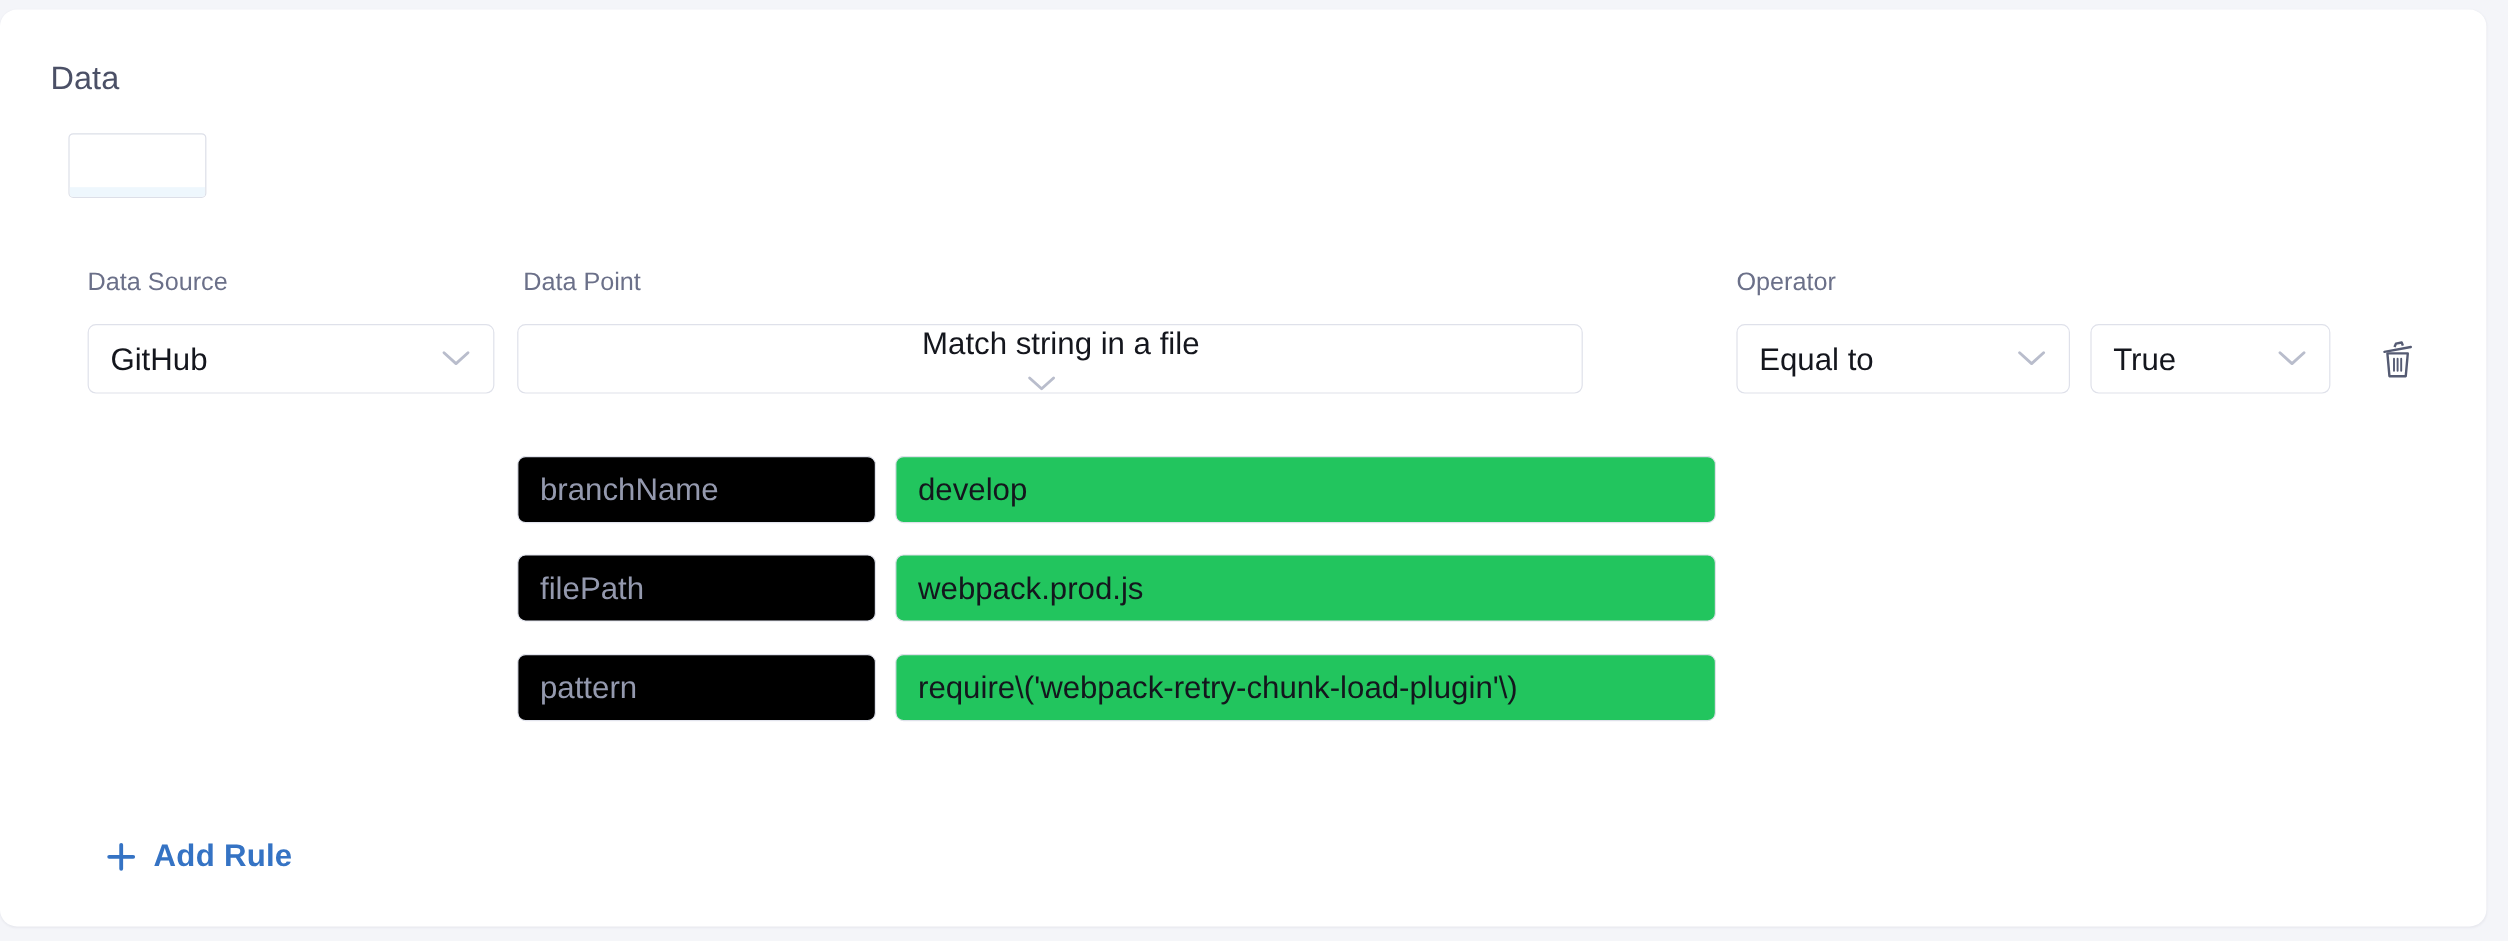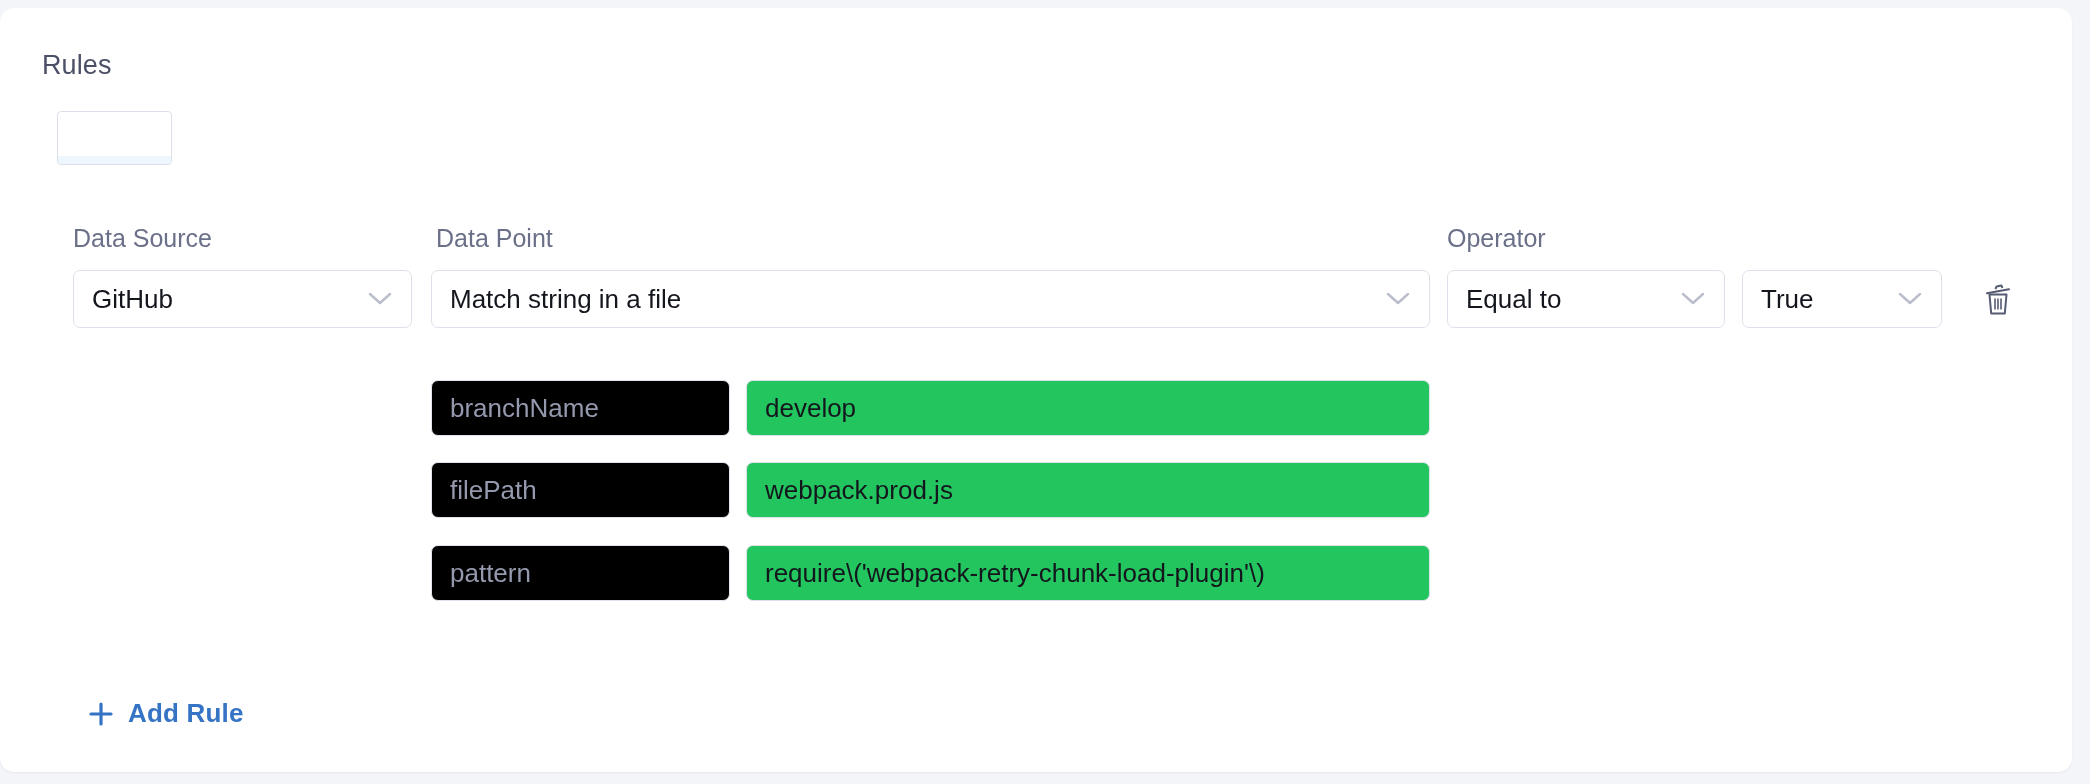--- a/index.html
+++ b/index.html
@@ -65,21 +65,21 @@
   }
   .seg-btn.active {
     background: #eef7fd;
     color: #3b82d6;
     margin-top: 44px;
   }
 
   
   .col-label {
     position: absolute;
-    font-size: 25px;
+    font-size: 21px;
     color: #6b7089;
     top: 216px;
   }
   .lbl-source { left: 73px; }
   .lbl-point  { left: 436px; }
   .lbl-oper   { left: 1447px; }
 
   
   .select {
     position: absolute;
@@ -104,21 +104,21 @@
     width: 34px;
     margin-right: 14px;
     display: flex;
     align-items: center;
     justify-content: center;
     flex: none;
   }
   .chev svg { display: block; }
 
   .sel-source { left: 73px;   top: 262px; width: 339px; }
-  .sel-point  { left: 431px;  top: 262px; width: 999px; }
+  .sel-point  { left: 431px;  top: 262px; width: 888px; flex-direction: column; }
   .sel-oper   { left: 1447px; top: 262px; width: 278px; }
   .sel-value  { left: 1742px; top: 262px; width: 200px; }
 
   
   .trash-btn {
     position: absolute;
     left: 1978px;
     top: 272px;
     width: 40px;
     height: 40px;
@@ -200,21 +200,21 @@
     font-weight: bold;
     color: #3573c4;
     letter-spacing: 0.2px;
   }
 </style>
 </head>
 <body>
 
 <div class="card">
 
-  <div class="rules-title">Rules</div>
+  <div class="rules-title">Data</div>
 
   <div class="seg">
     <button class="seg-btn active">All Of</button>
   </div>
 
   <div class="col-label lbl-source">Data Source</div>
   <div class="col-label lbl-point">Data Point</div>
   <div class="col-label lbl-oper">Operator</div>
 
   <div class="select sel-source">

